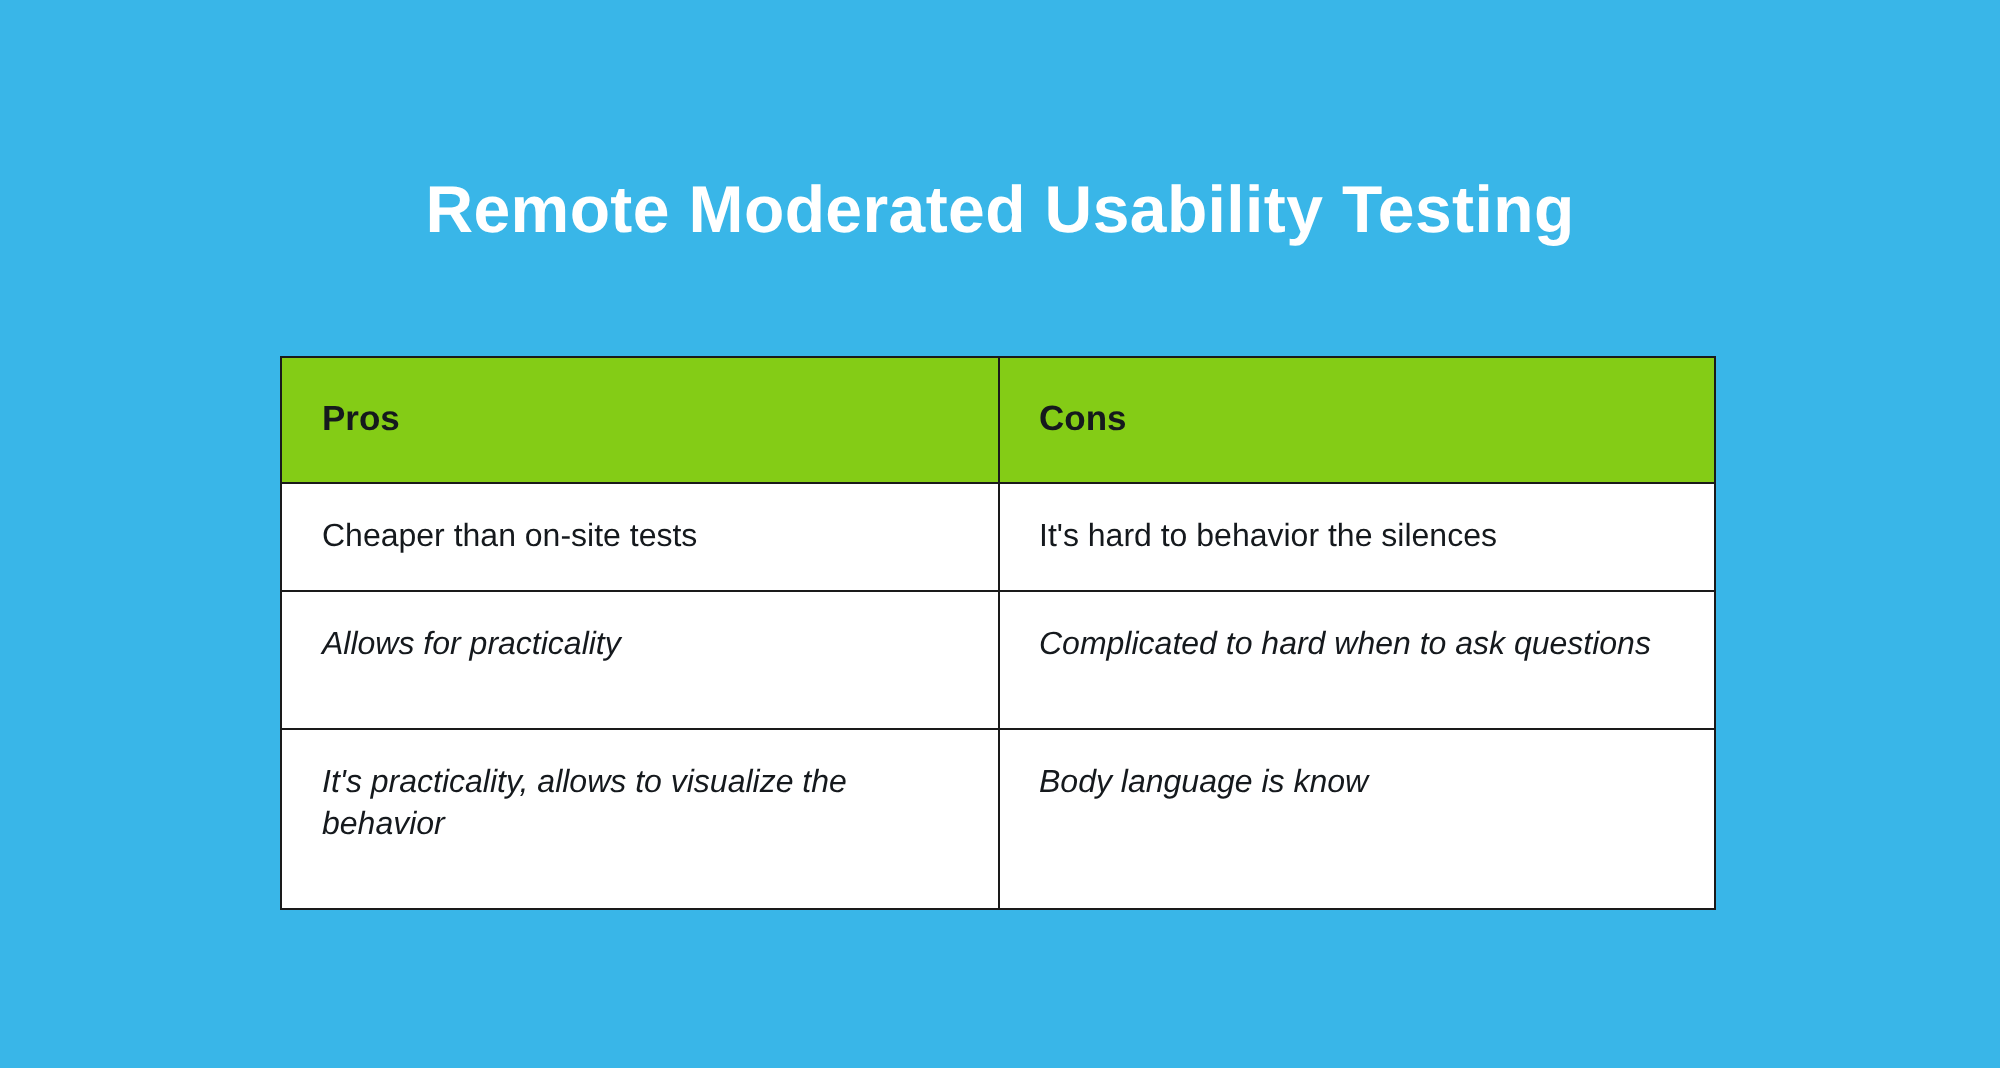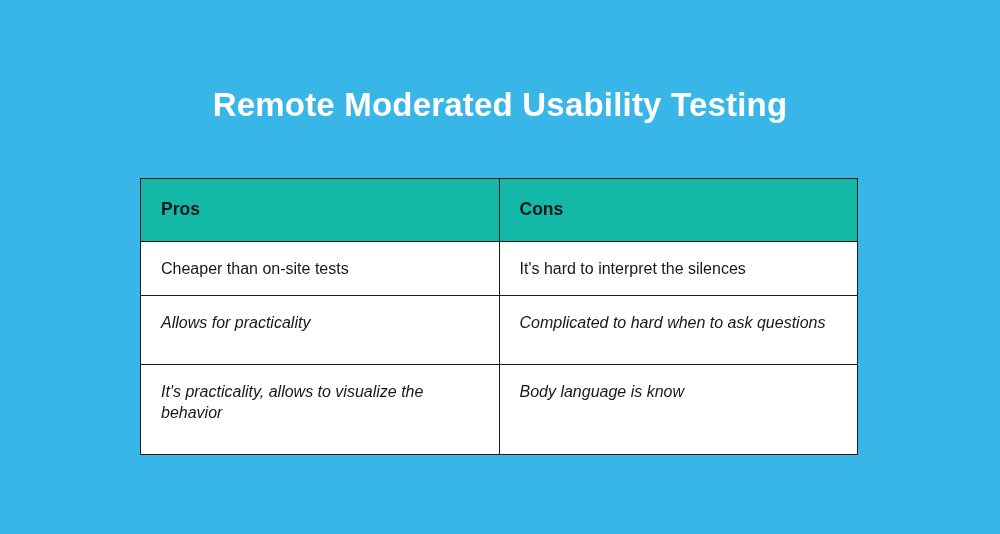--- a/index.html
+++ b/index.html
@@ -46,21 +46,21 @@
   table.compare td {
     border: 1px solid #1a1a1a;
     text-align: left;
     vertical-align: top;
     padding: 16px 18px 16px 20px;
     font-size: 16px;
     line-height: 1.35;
     color: #15191d;
   }
   table.compare th {
-    background: #14b8a6;
+    background: #84cc16;
     font-weight: bold;
     font-size: 17.5px;
     padding-top: 19px;
     padding-bottom: 19px;
   }
   table.compare td {
     background: #ffffff;
     font-weight: normal;
   }
   table.compare tr.row-tall td {
@@ -85,21 +85,21 @@
       </colgroup>
       <thead>
         <tr>
           <th>Pros</th>
           <th>Cons</th>
         </tr>
       </thead>
       <tbody>
         <tr>
           <td>Cheaper than on-site tests</td>
-          <td>It's hard to interpret the silences</td>
+          <td>It's hard to behavior the silences</td>
         </tr>
         <tr class="row-tall">
           <td>Allows for practicality</td>
           <td>Complicated to hard when to ask questions</td>
         </tr>
         <tr class="row-tall">
           <td>It's practicality, allows to visualize the behavior</td>
           <td>Body language is know</td>
         </tr>
       </tbody>

